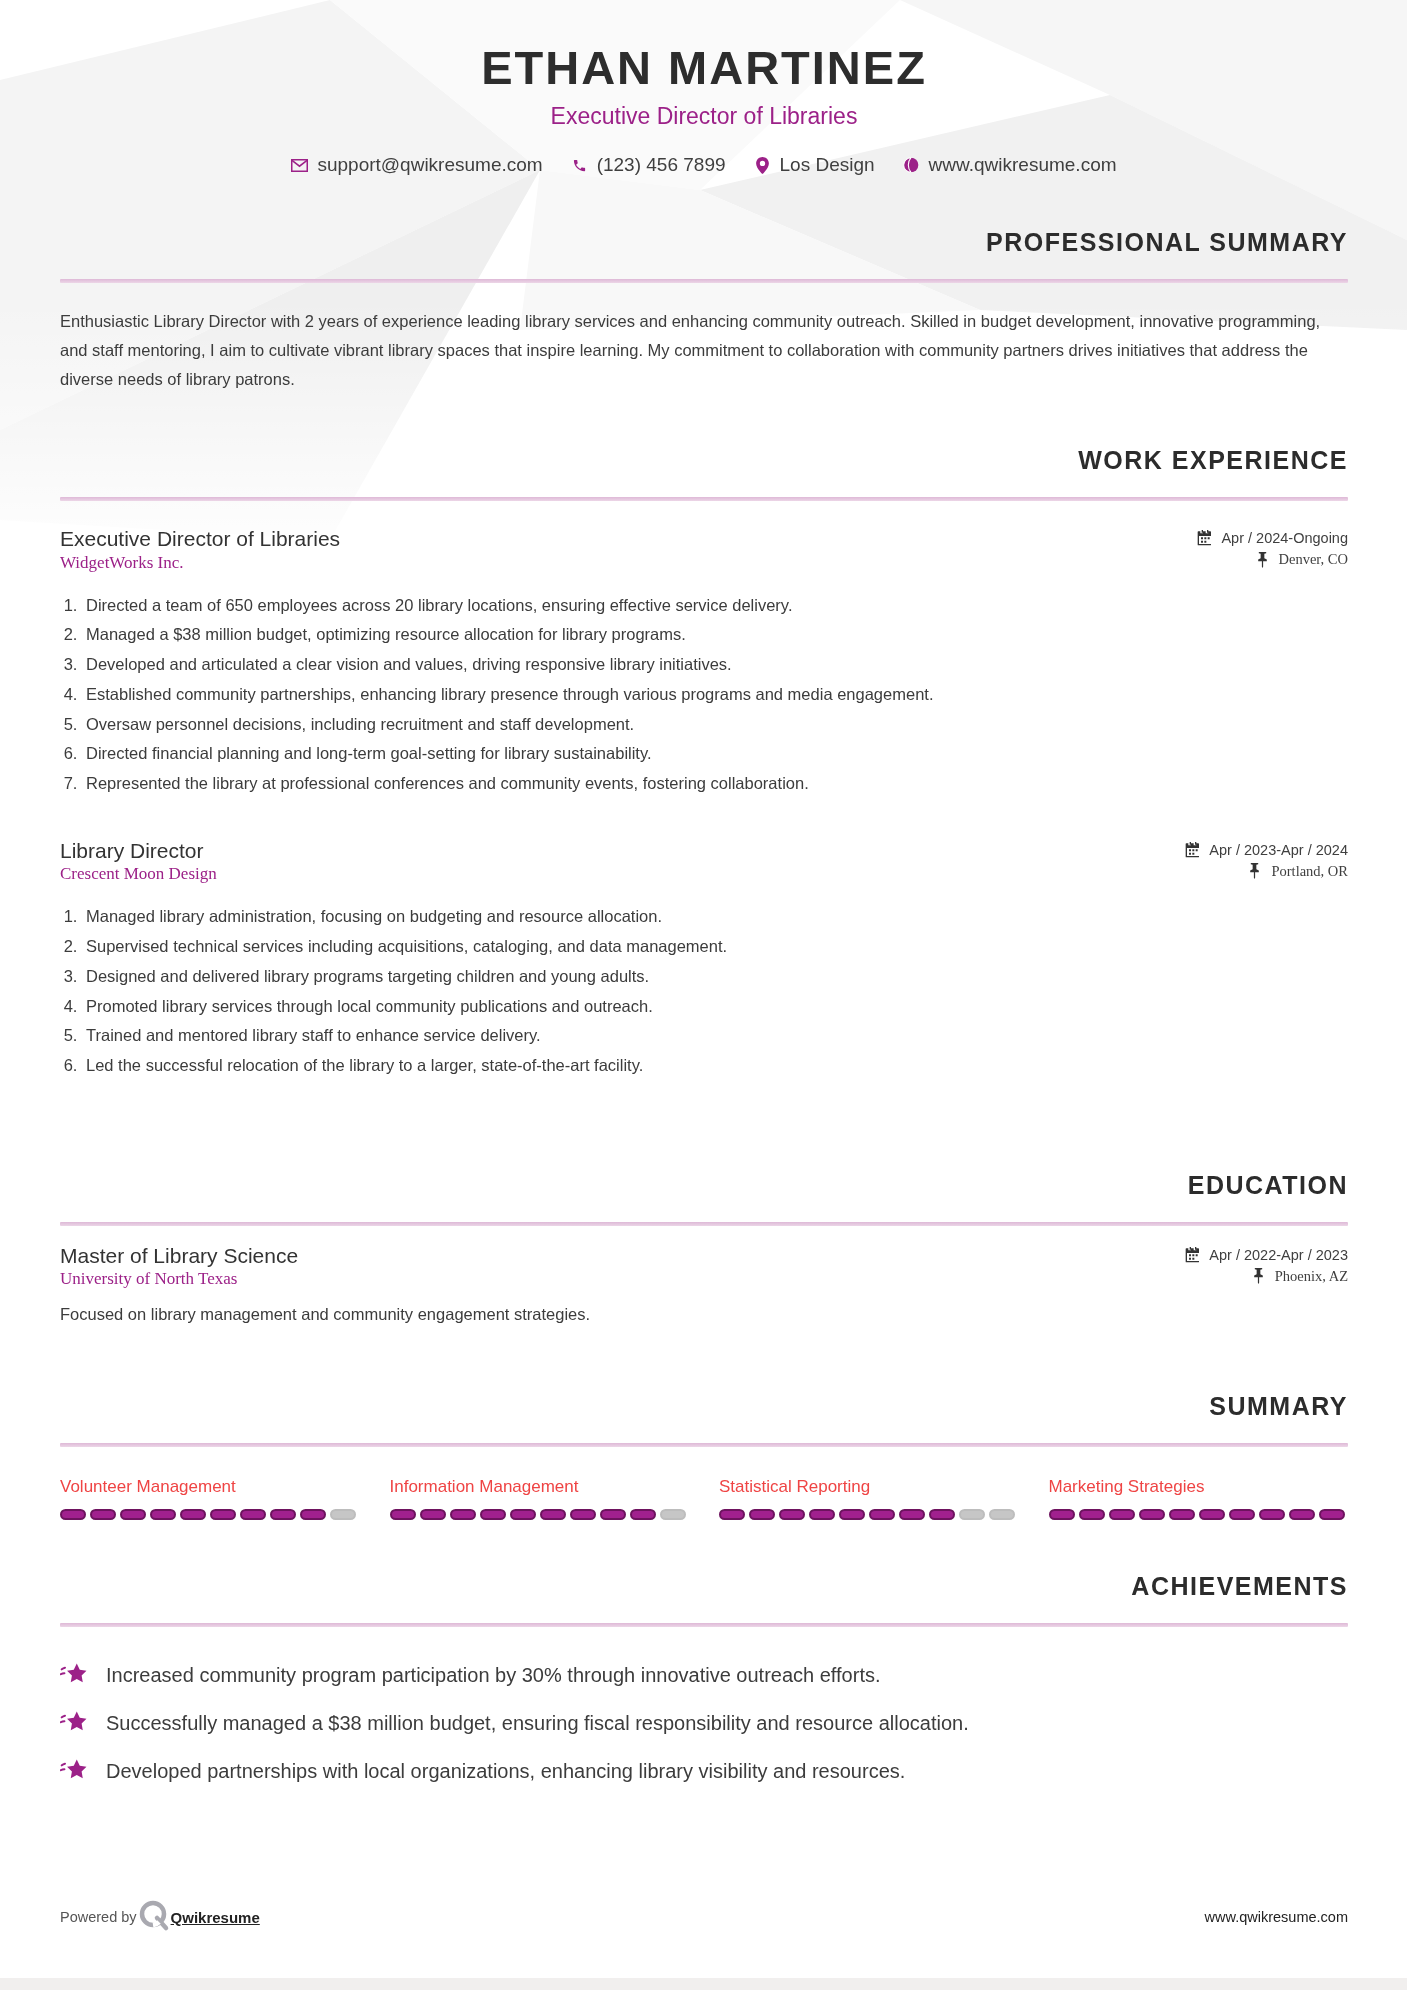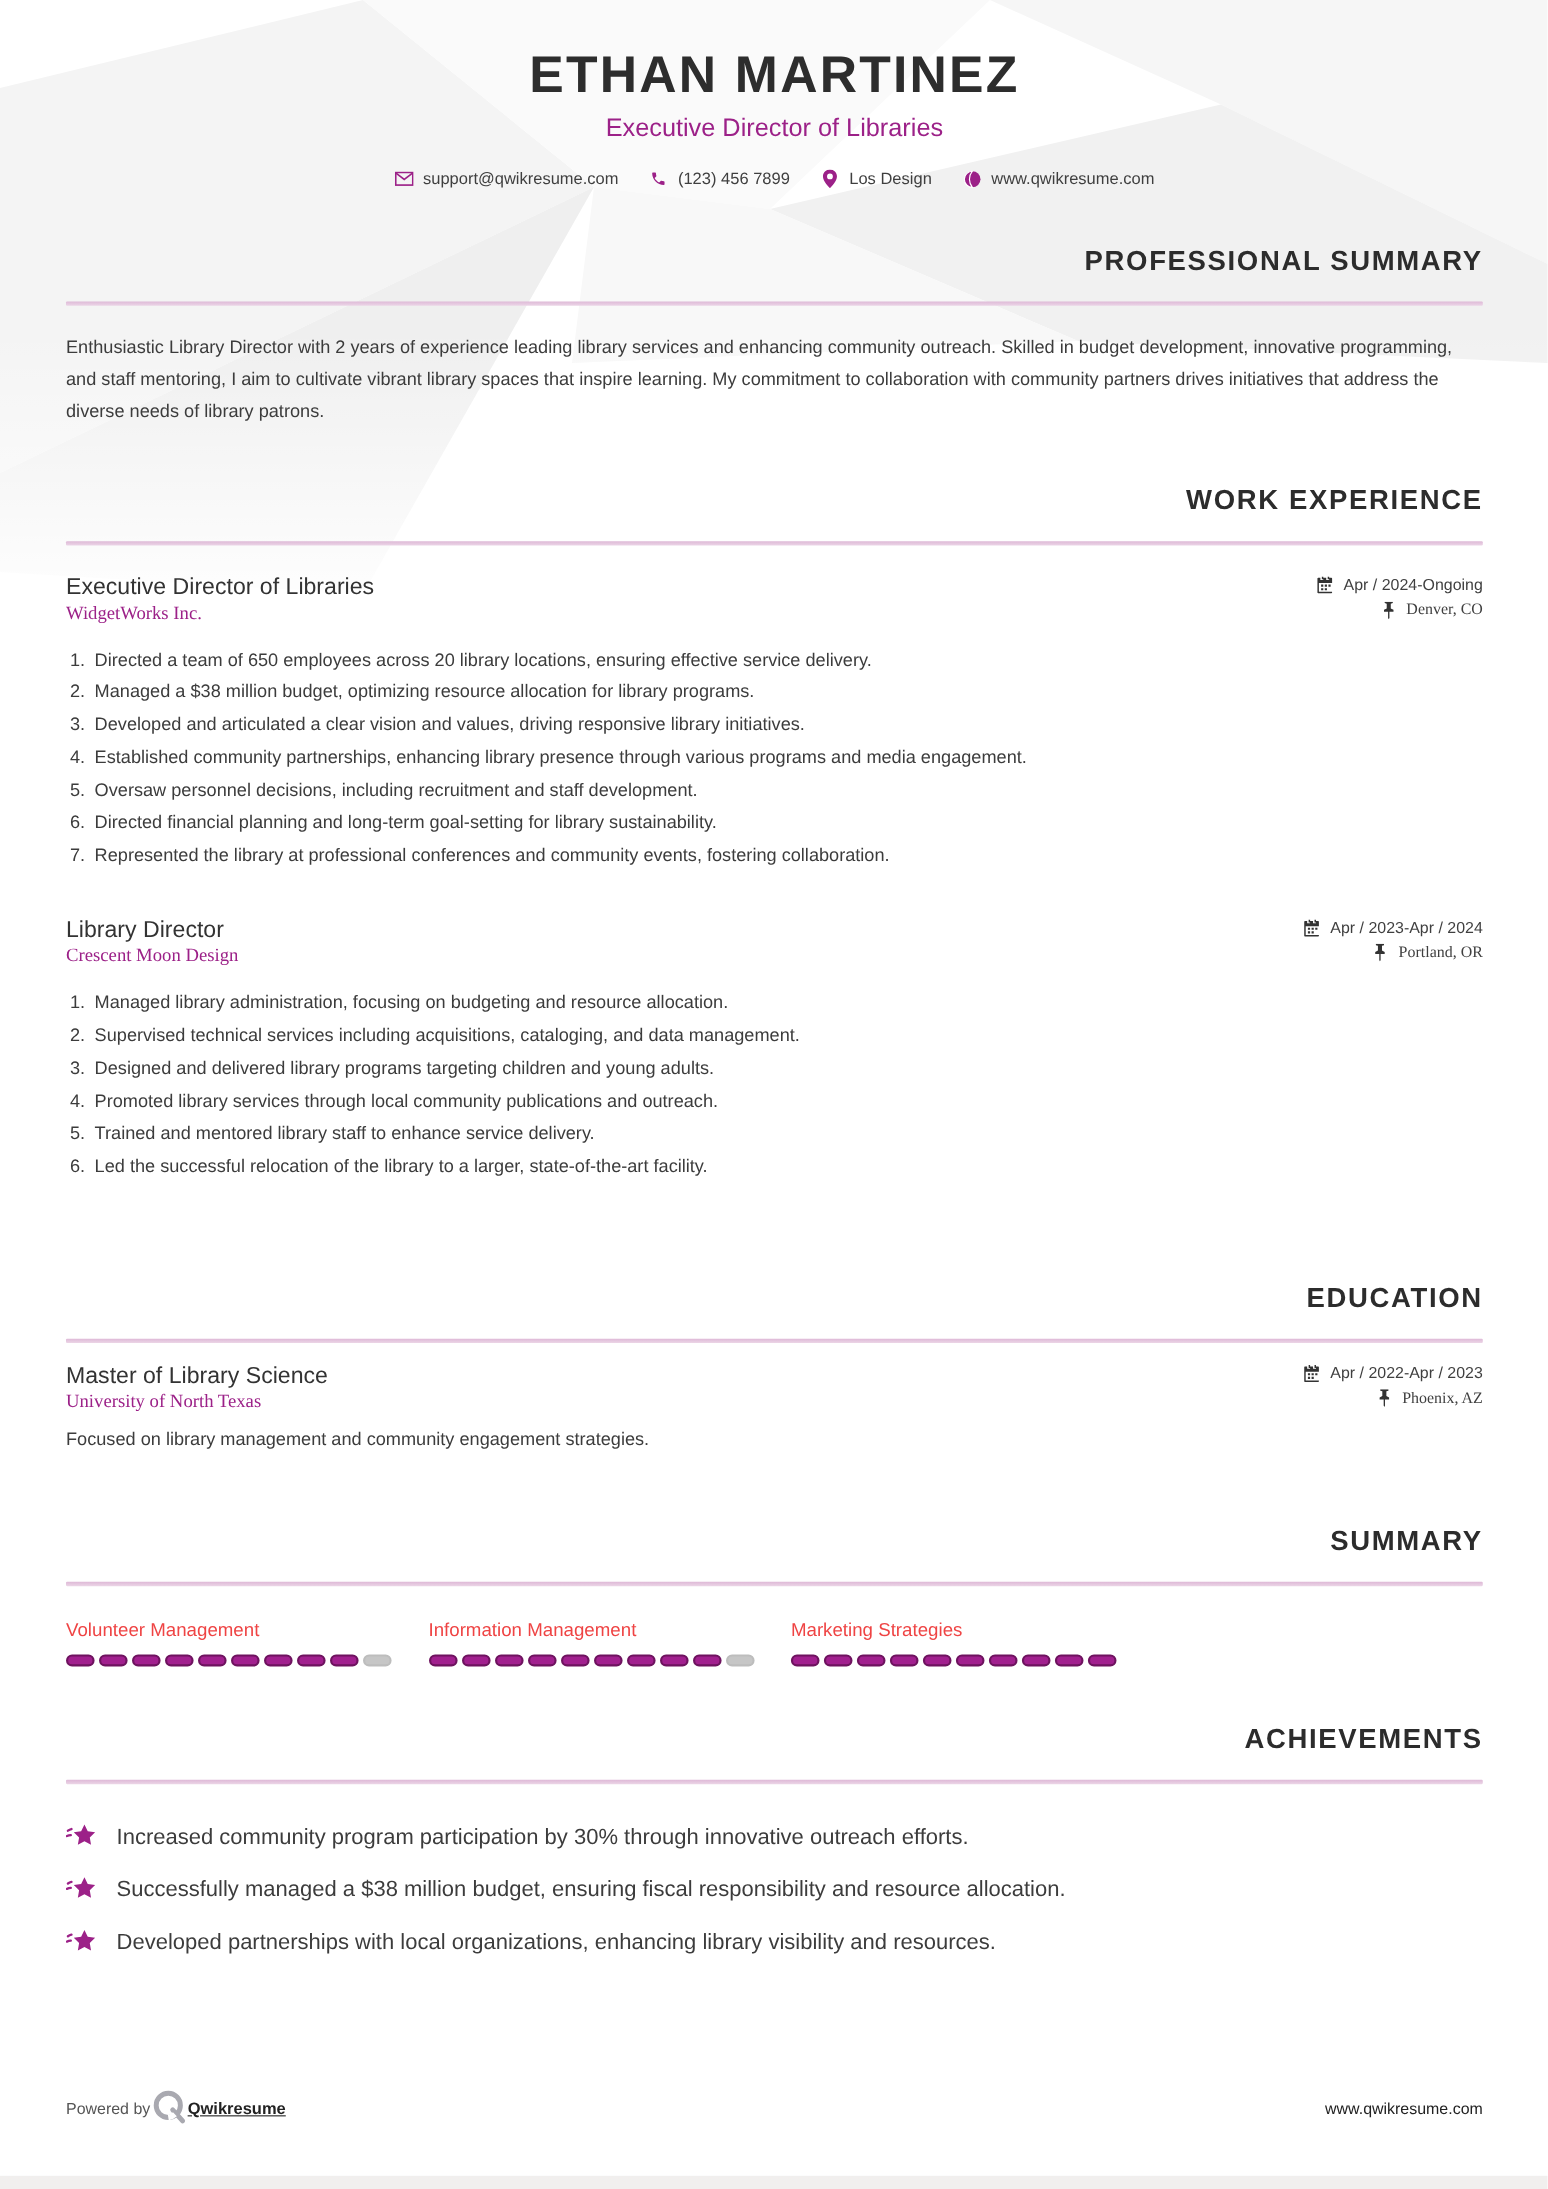--- a/index.html
+++ b/index.html
@@ -7,21 +7,21 @@
     width:1407px;height:1990px;position:relative;background:#ffffff;
     font-family:"Liberation Sans", sans-serif;color:#3b3b3b;overflow:hidden;
   }
   .bg-wrap{position:absolute;top:0;left:0;width:1407px;height:560px;z-index:0;}
   .content{position:relative;z-index:1;padding:0 59px 0 60px;}
 
   
   .header{text-align:center;padding-top:44px;}
   .name{font-size:47px;font-weight:800;letter-spacing:2px;color:#2d2d2d;line-height:1;}
   .job-title-main{font-size:23px;color:#9c2188;margin-top:14px;line-height:1;}
-  .contact-row{margin-top:26px;display:flex;justify-content:center;align-items:center;gap:14px;font-size:15px;color:#3f3f3f;}
+  .contact-row{margin-top:26px;display:flex;justify-content:center;align-items:center;gap:14px;font-size:19px;color:#3f3f3f;}
   .contact-item{display:flex;align-items:center;gap:9px;}
   .contact-item + .contact-item{margin-left:14px;}
   .cicon{display:inline-flex;width:17px;height:17px;align-items:center;justify-content:center;}
 
   
   .section{margin-top:54px;}
   .section-heading{font-size:25px;font-weight:700;letter-spacing:1.5px;color:#2c2c2c;text-align:right;line-height:1;}
   .section-divider{height:4px;background:linear-gradient(#deb9d7,#ecd6e7);margin-top:24px;border-radius:1px;}
 
   .summary-text{margin-top:24px;font-size:16.5px;line-height:29px;color:#3c3c3c;}
@@ -269,20 +269,35 @@
             <span class="pill filled"></span>
             <span class="pill filled"></span>
             <span class="pill filled"></span>
             <span class="pill filled"></span>
             <span class="pill filled"></span>
             <span class="pill filled"></span>
             <span class="pill empty"></span>
           </div>
         </div>
         <div class="skill">
+          <div class="skill-name">Statistical Reporting</div>
+          <div class="skill-bar">
+            <span class="pill filled"></span>
+            <span class="pill filled"></span>
+            <span class="pill filled"></span>
+            <span class="pill filled"></span>
+            <span class="pill filled"></span>
+            <span class="pill filled"></span>
+            <span class="pill filled"></span>
+            <span class="pill filled"></span>
+            <span class="pill empty"></span>
+            <span class="pill empty"></span>
+          </div>
+        </div>
+        <div class="skill">
           <div class="skill-name">Marketing Strategies</div>
           <div class="skill-bar">
             <span class="pill filled"></span>
             <span class="pill filled"></span>
             <span class="pill filled"></span>
             <span class="pill filled"></span>
             <span class="pill filled"></span>
             <span class="pill filled"></span>
             <span class="pill filled"></span>
             <span class="pill filled"></span>

